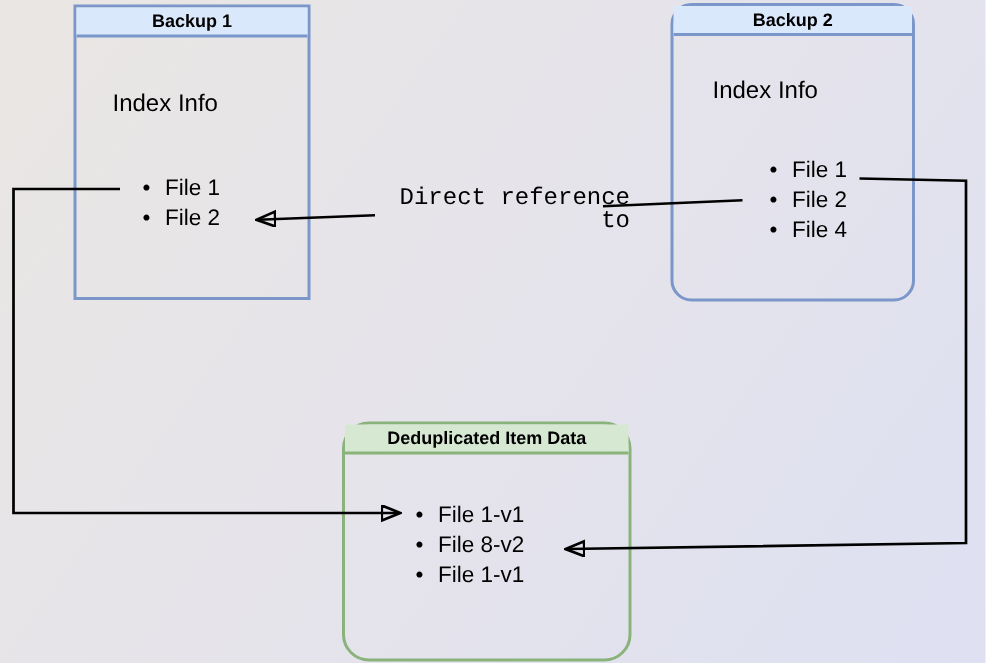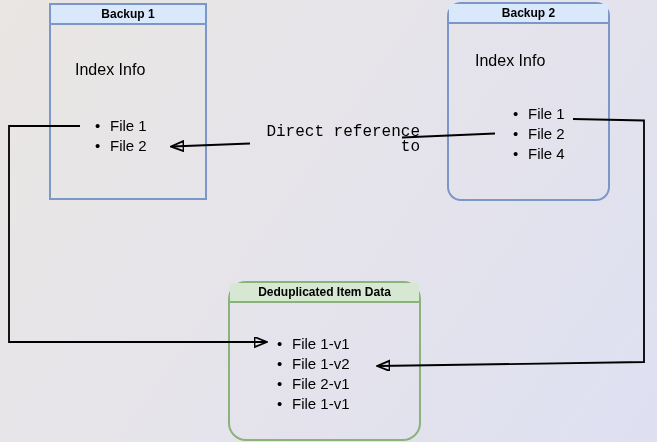--- a/index.html
+++ b/index.html
@@ -116,22 +116,21 @@
     <li>File 1</li>
     <li>File 2</li>
     <li>File 4</li>
   </ul>
 
   <div class="box green" id="dedup-box">
     <div class="box-header">Deduplicated Item Data</div>
   </div>
   <ul class="filelist" id="dedup-files">
     <li>File 1-v1</li>
-    <li>File 1-v2</li>
-    <li>File 2-v1</li>
+    <li>File 8-v2</li>
     <li>File 1-v1</li>
   </ul>
 
   <svg id="connector-layer" viewBox="0 0 657 442" xmlns="http://www.w3.org/2000/svg">
     <defs>
       <marker id="arrowhead" markerUnits="userSpaceOnUse" markerWidth="14" markerHeight="12" refX="12" refY="5.5" orient="auto">
         <path d="M0.5,0.5 L13,5.5 L0.5,10.5 z" fill="#000" stroke="none"></path>
       </marker>
     </defs>
 

